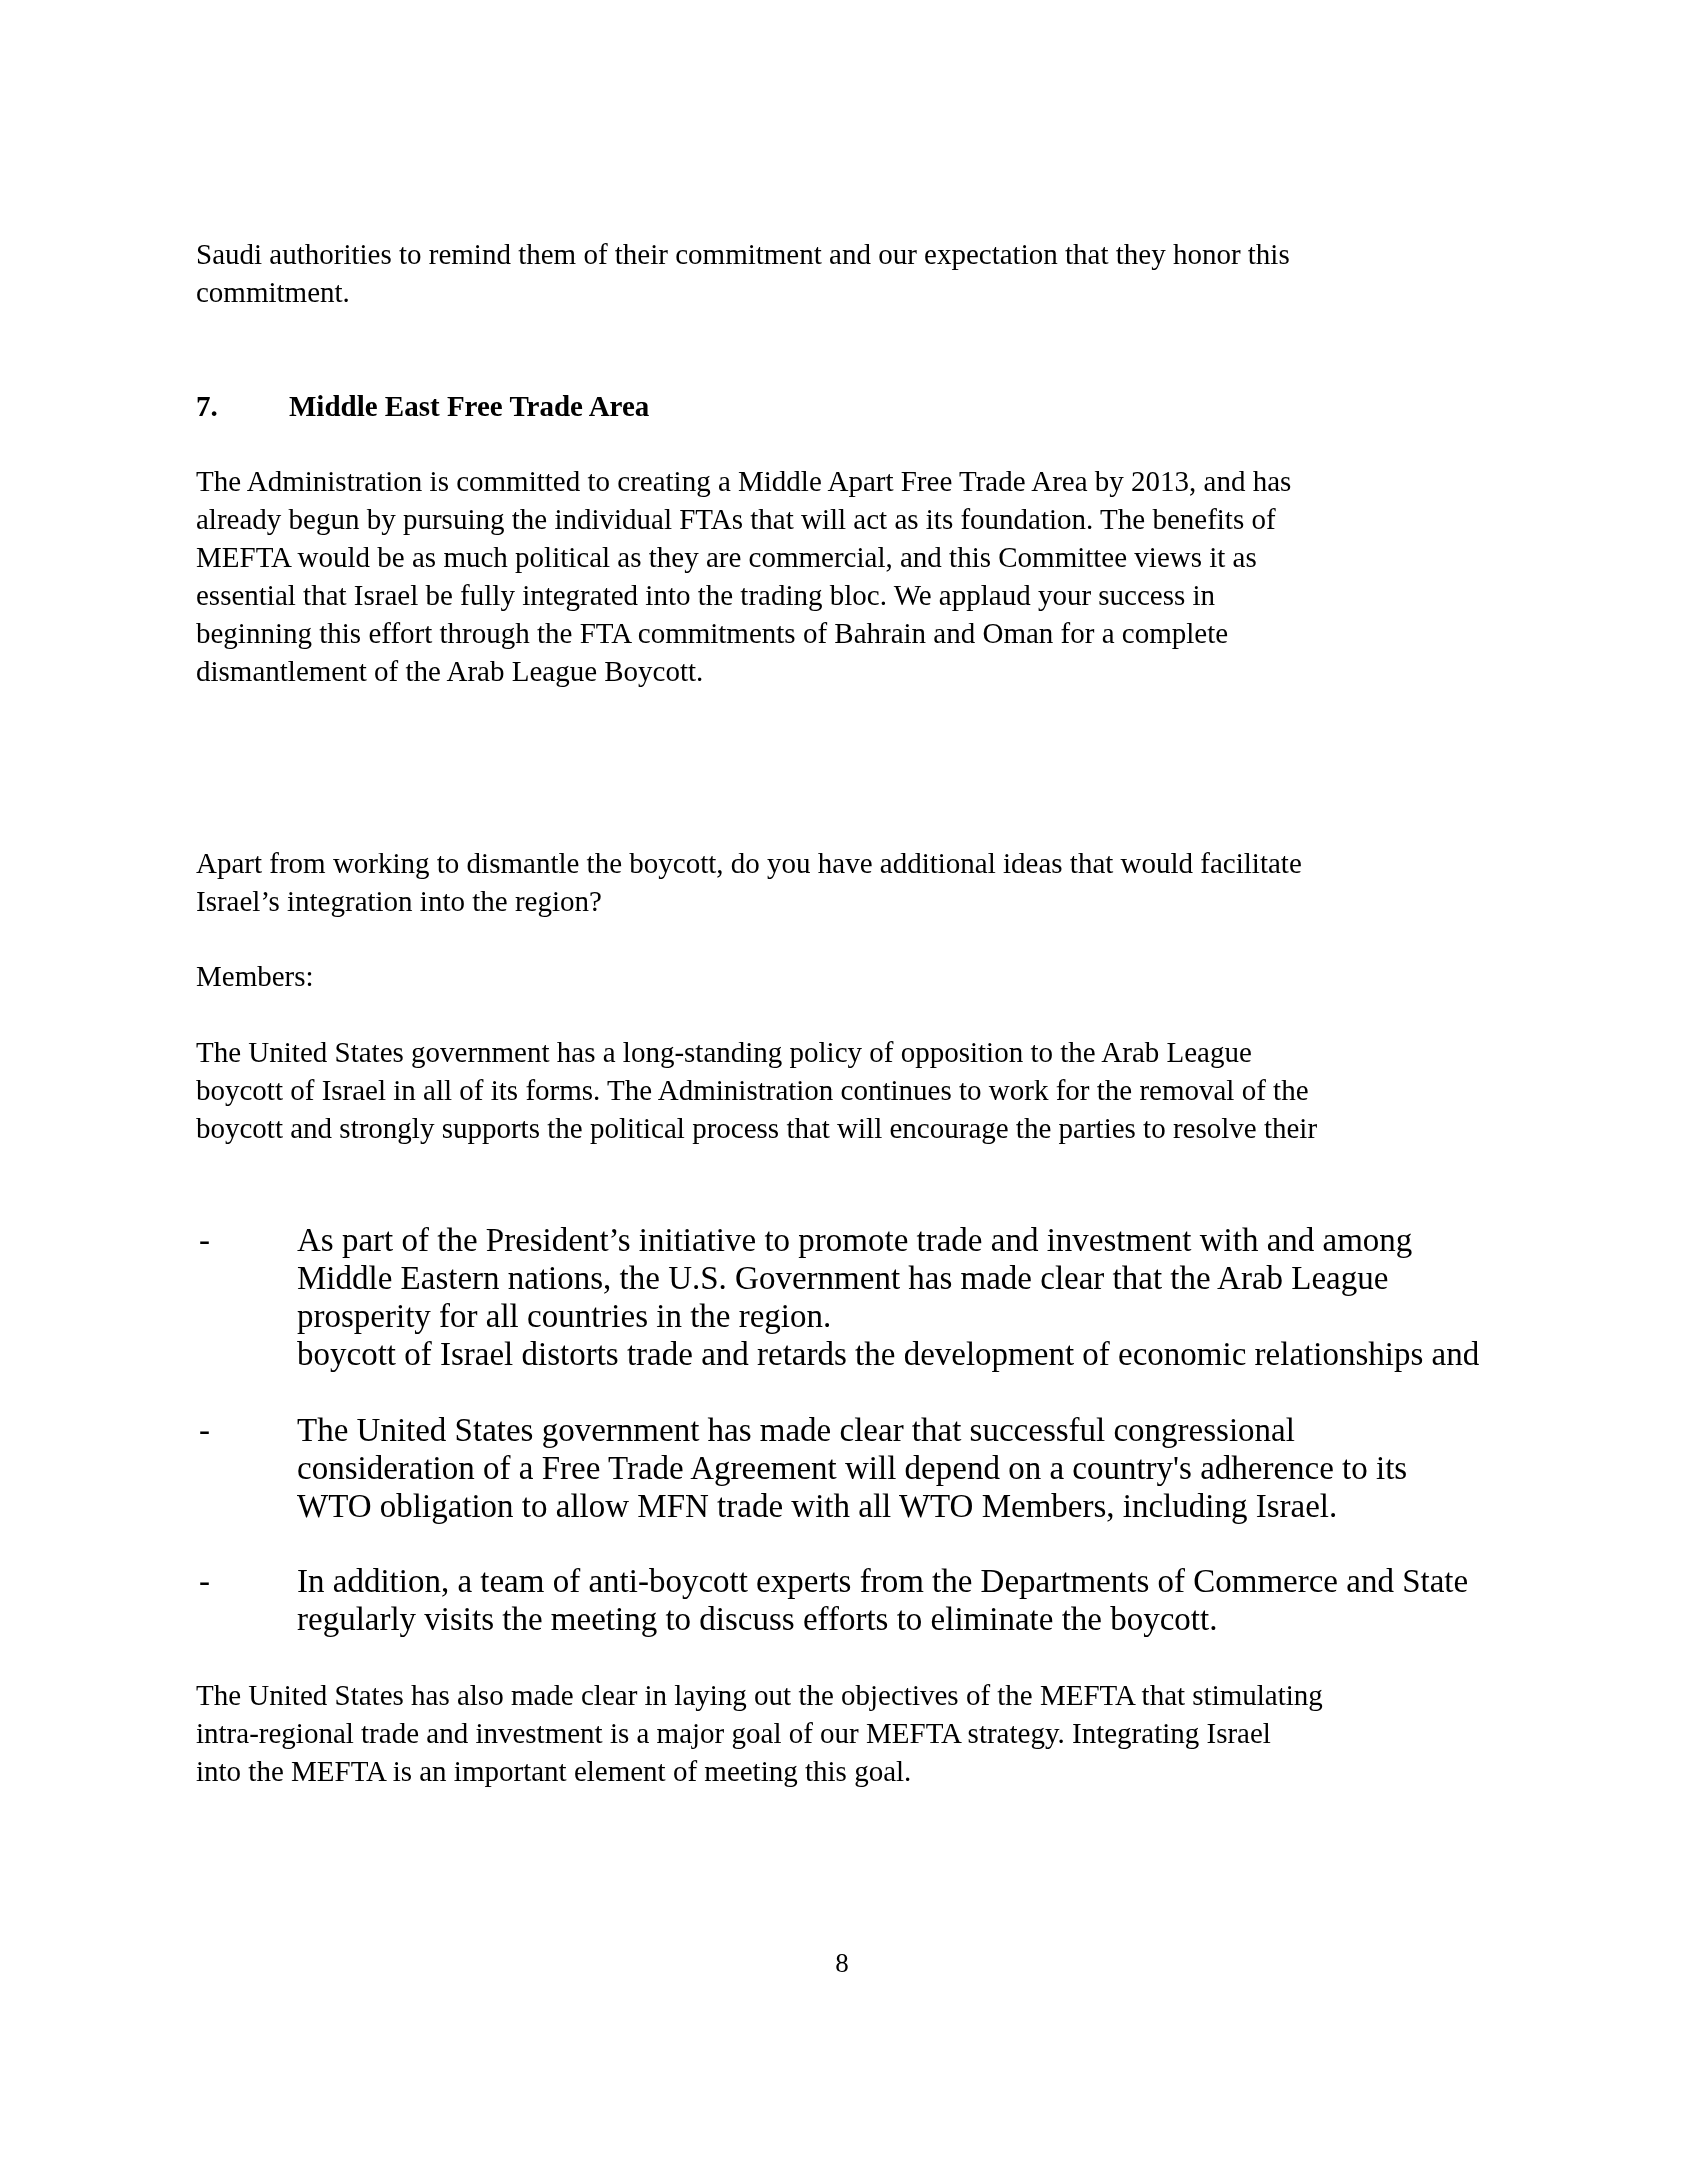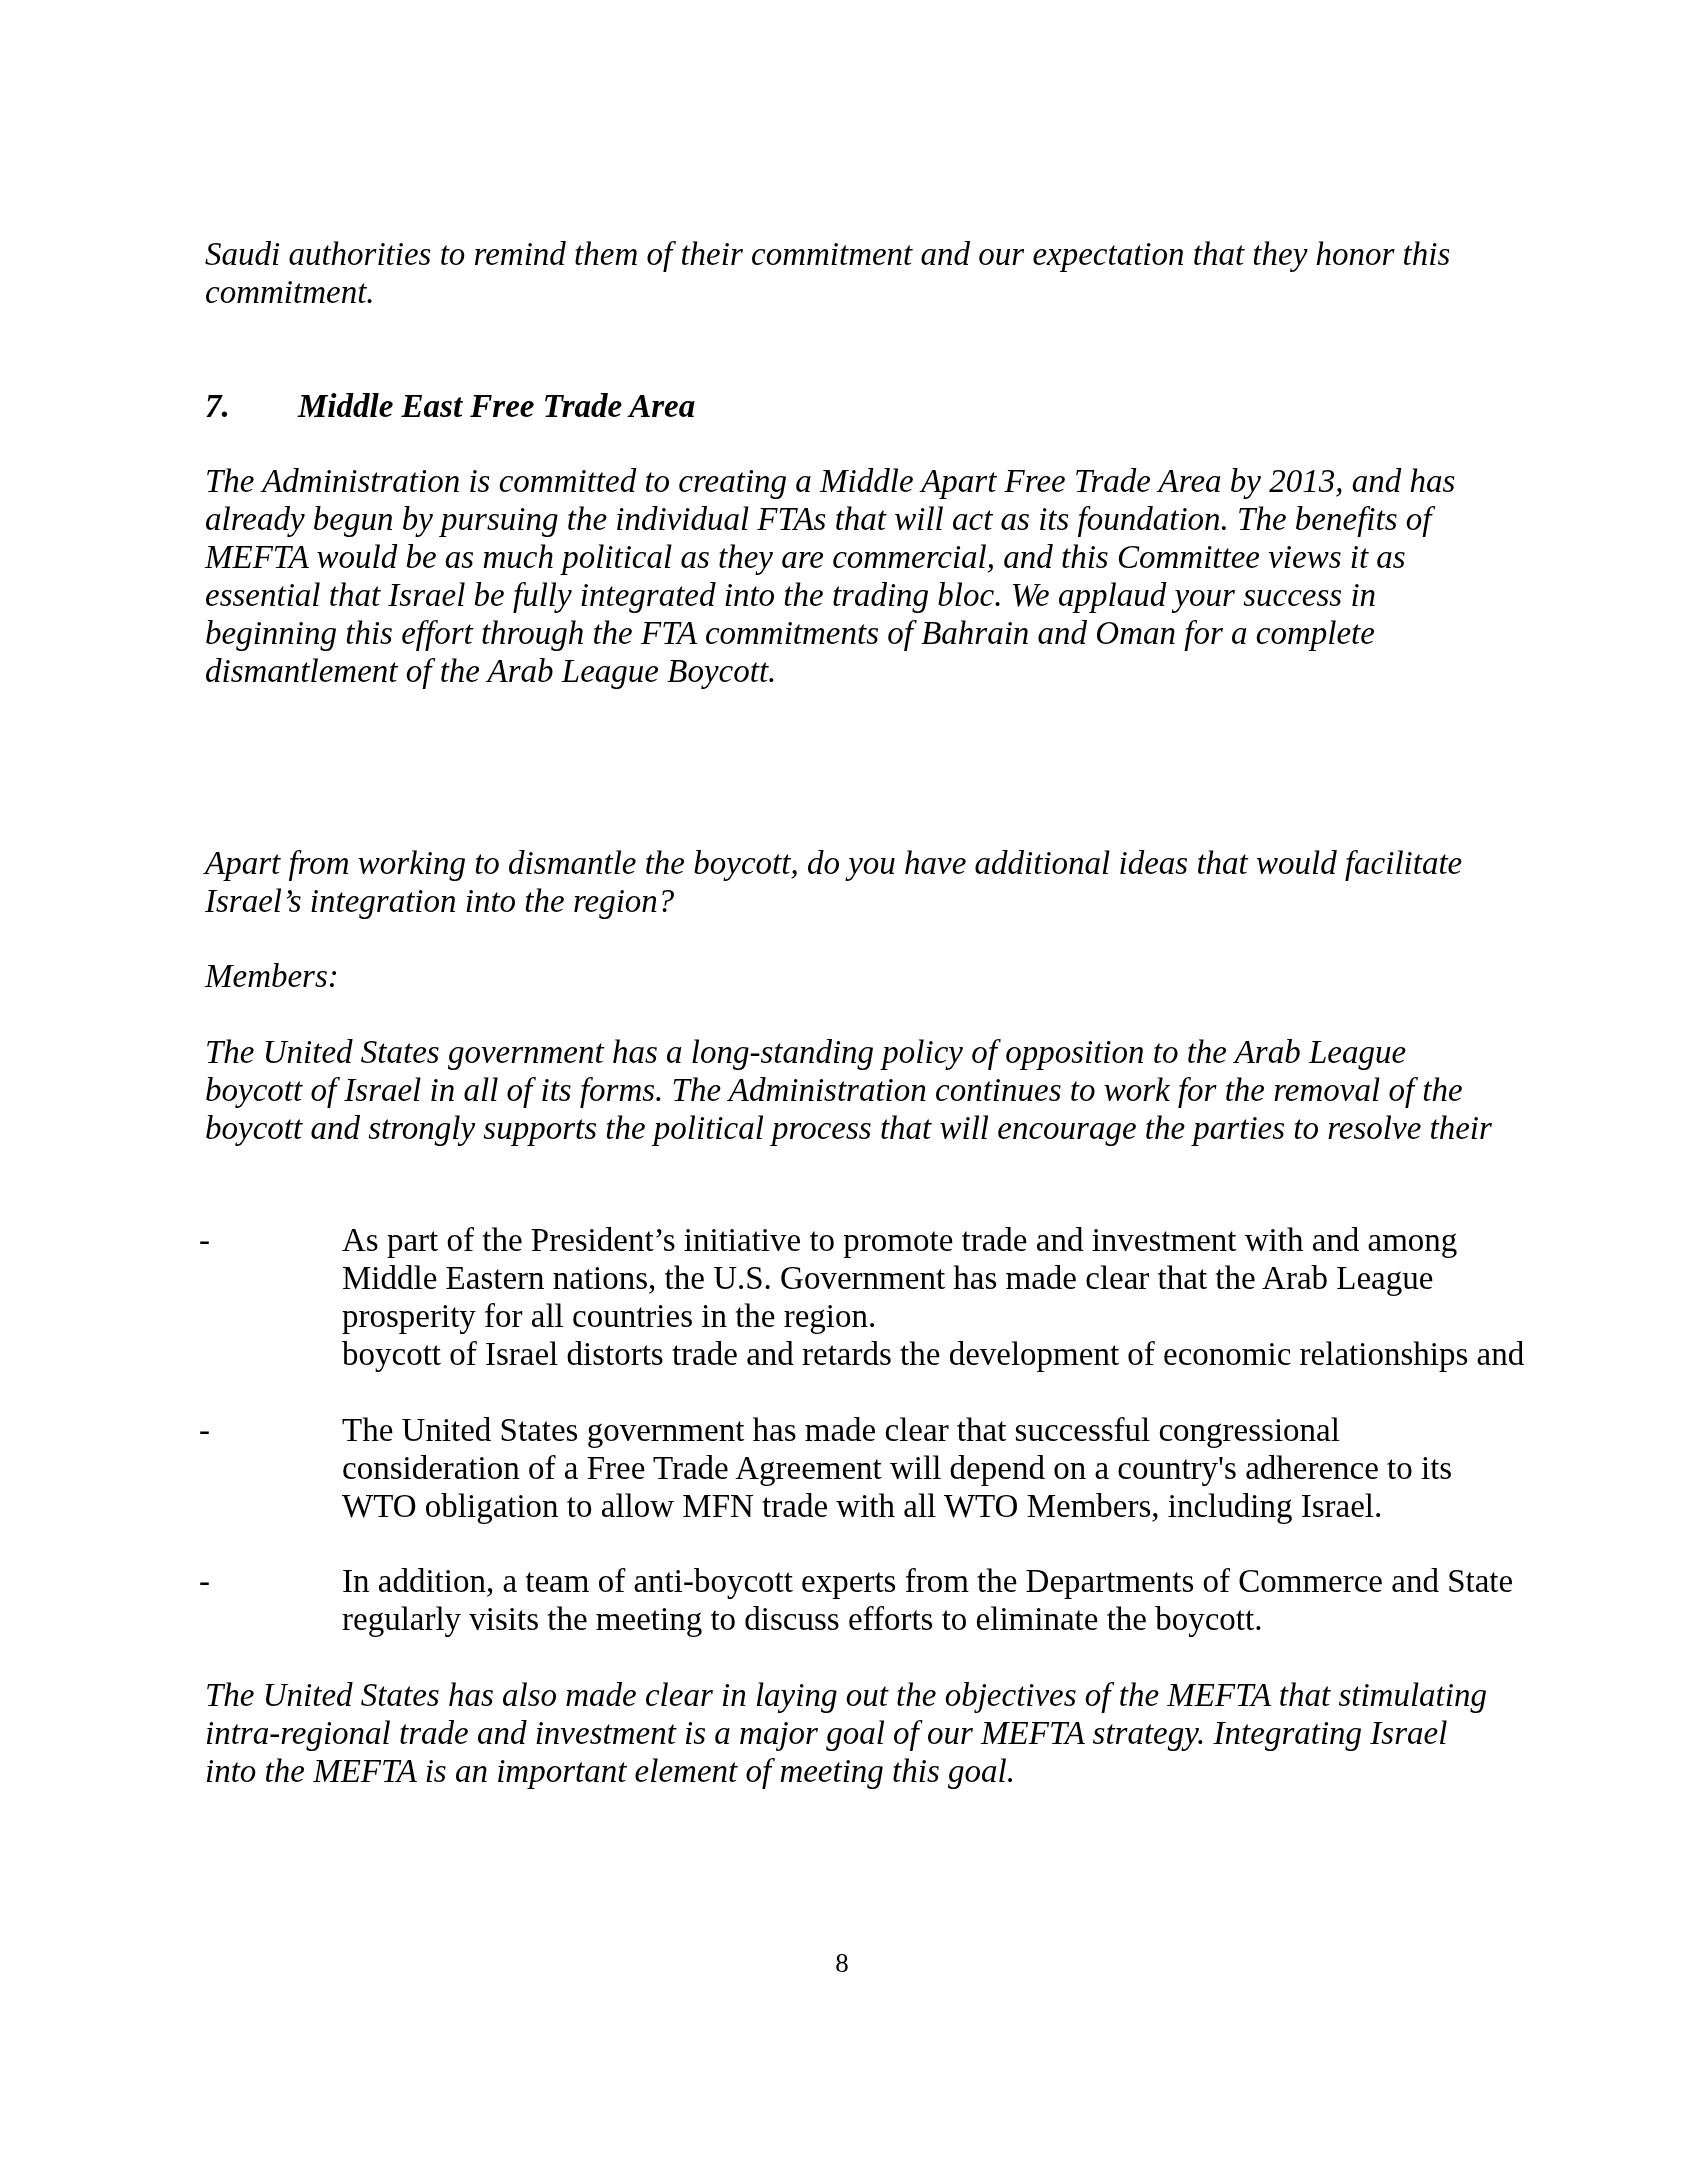--- a/index.html
+++ b/index.html
@@ -2,27 +2,27 @@
 <html><head>
 <meta charset="utf-8">
 <style>
   html, body { margin: 0; padding: 0; background: #ffffff; }
   body { width: 1684px; height: 2179px; position: relative; overflow: hidden; }
   .page {
     position: absolute; left: 0; top: 0; width: 1684px; height: 2179px;
     background: #ffffff; color: #000000;
     font-family: "Liberation Serif", "DejaVu Serif", serif;
   }
-  .block { position: absolute; left: 205px; font-size: 33px; line-height: 38px; white-space: nowrap; font-style: italic; }
+  .block { position: absolute; left: 196px; font-size: 29px; line-height: 38px; white-space: nowrap; }
   .line { display: block; height: 38px; }
   .heading { font-weight: bold; }
   .heading .num { display: inline-block; width: 93px; }
   .bullet { position: absolute; left: 199px; font-size: 33px; line-height: 38px; white-space: nowrap; }
   .bullet .dash { position: absolute; left: 0; top: 0; }
-  .bullet .body { position: absolute; left: 98px; top: 0; margin-left: 45px; }
+  .bullet .body { position: absolute; left: 98px; top: 0; }
   .pagenum { position: absolute; left: 0; width: 1684px; text-align: center; font-size: 27px; line-height: 32px; }
 </style>
 </head>
 <body>
 
 <div class="page">
 
   <div class="block" style="top:235px">
     <span class="line">Saudi authorities to remind them of their commitment and our expectation that they honor this</span>
     <span class="line">commitment.</span>

